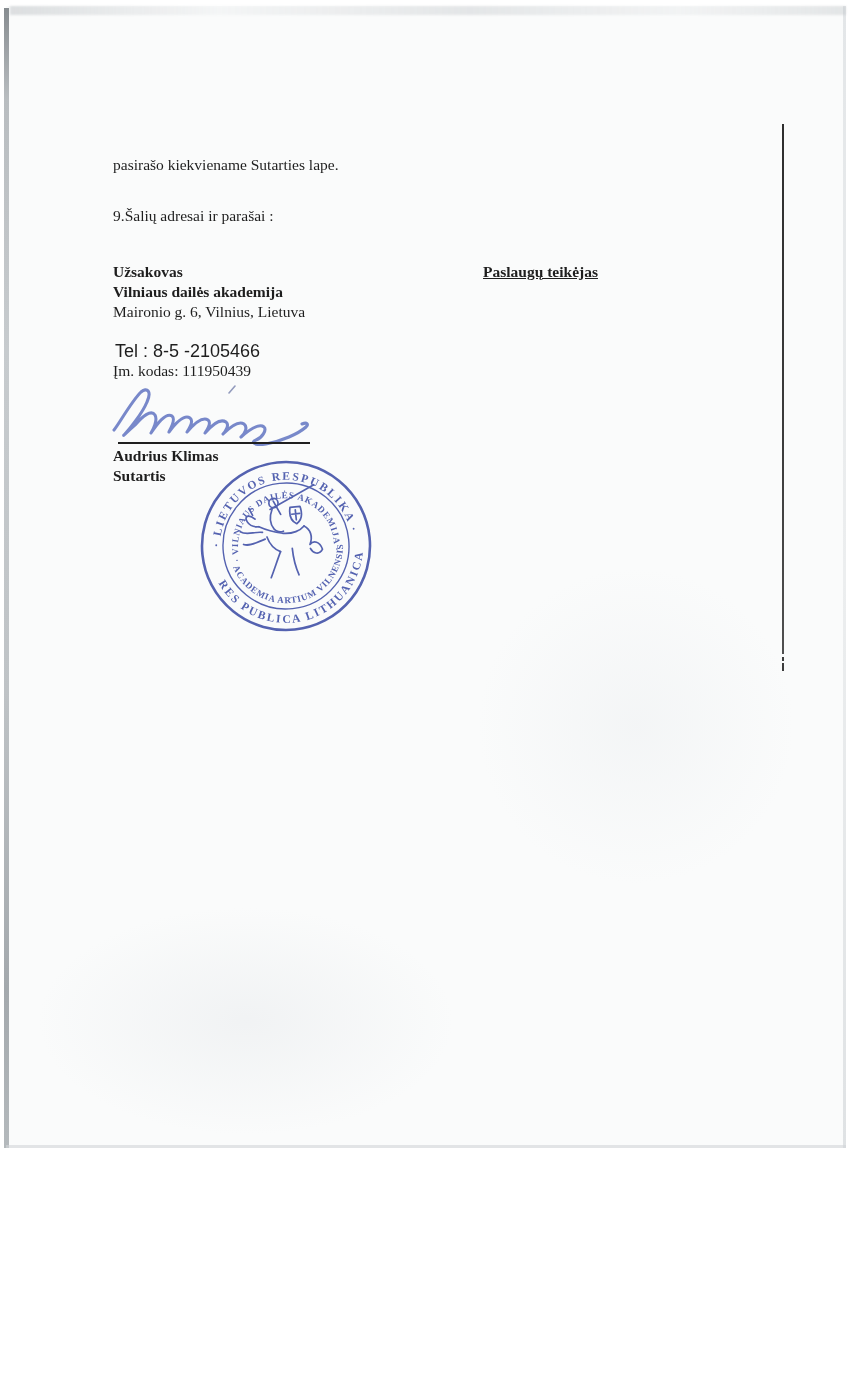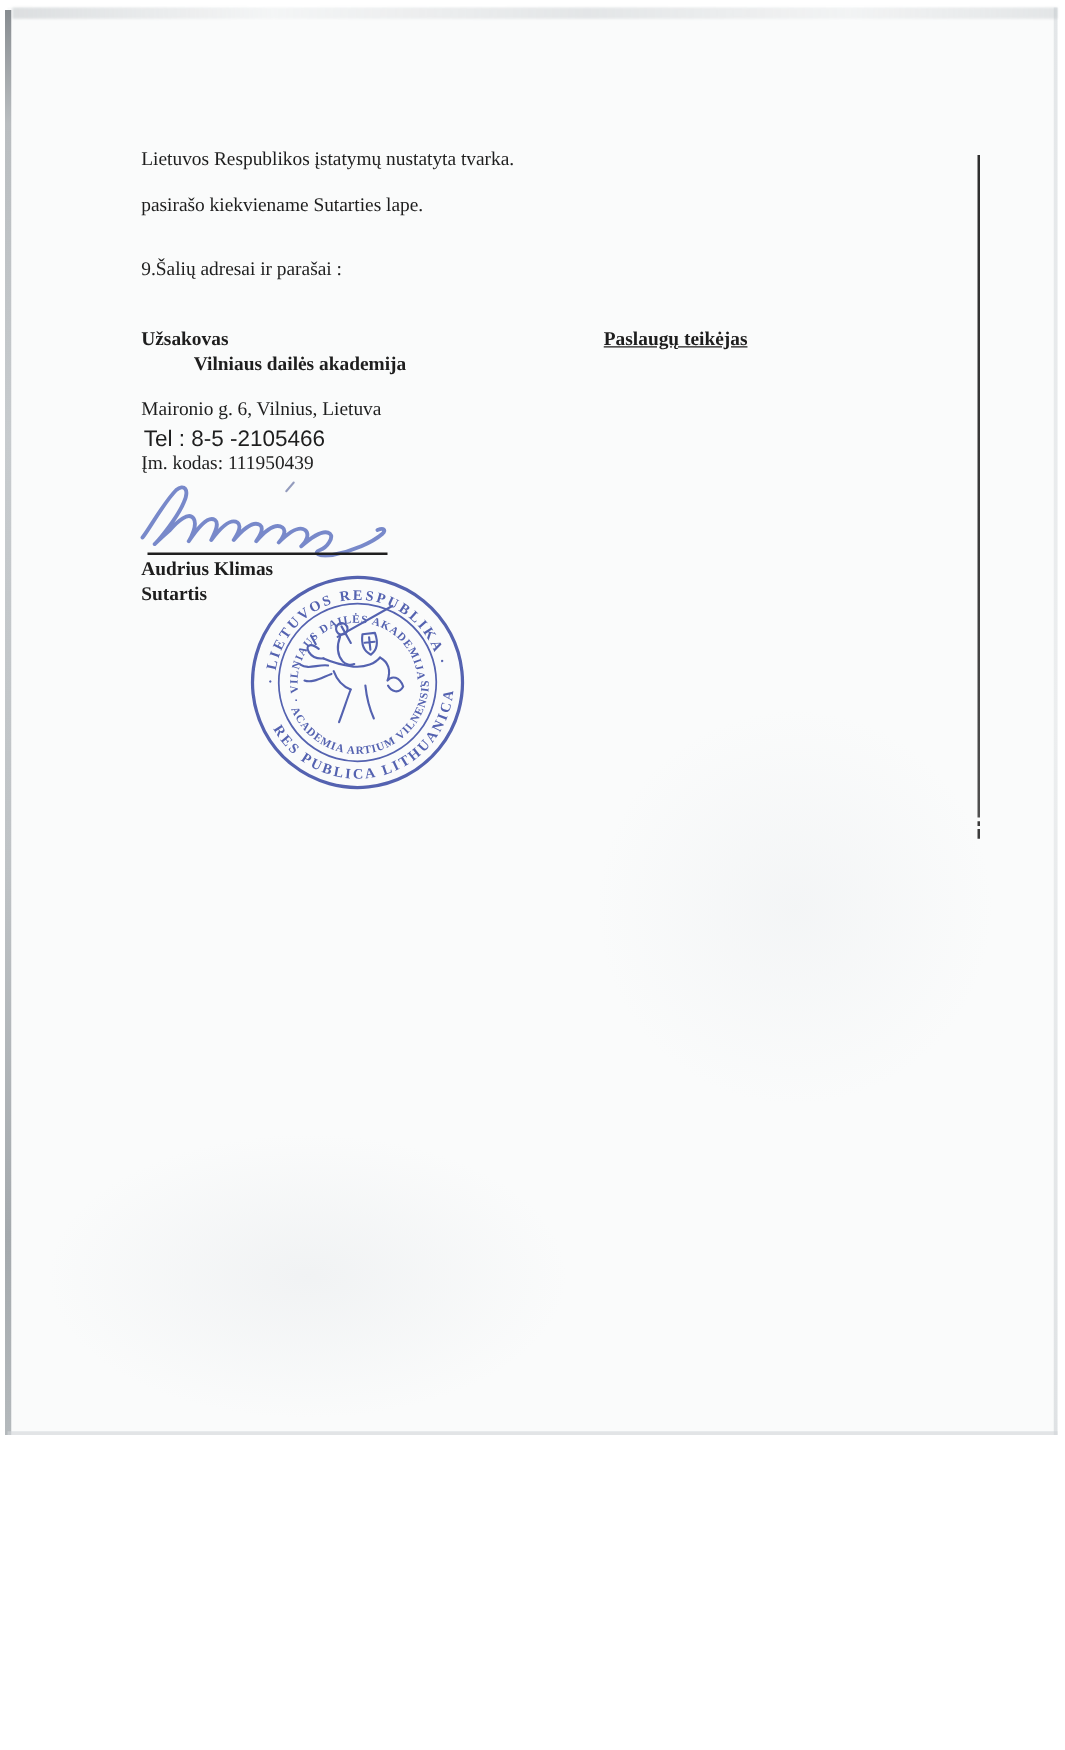--- a/index.html
+++ b/index.html
@@ -28,22 +28,22 @@
   .b{font-weight:bold;}
   .sans{font-family:"Liberation Sans",sans-serif;font-size:18px;}
 
   .p1{left:107px;top:112px;}
   .p46{position:absolute;left:107px;top:147px;width:657px;font-size:15.5px;
        line-height:23px;text-align:left;}
   .jline{text-align:justify;text-align-last:justify;}
   .p5{left:107px;top:200px;}
 
   .uzs{left:107px;top:256px;}
-  .vda{left:107px;top:276px;margin-left:42px;}
-  .mair{left:107px;top:312px;}
+  .vda{left:107px;top:276px;}
+  .mair{left:107px;top:296px;}
   .imk{left:107px;top:315px;margin-top:40px;}
   .tel{left:109px;top:335px;}
   .pasl{left:477px;top:256px;text-decoration:underline;}
 
   .sig-svg{position:absolute;left:103px;top:376px;width:218px;height:64px;}
   .sig-line{position:absolute;left:112px;top:436px;width:192px;height:1.6px;
             background:#1f1f1f;}
   .audrius{left:107px;top:440px;}
   .rektor{left:107px;top:460px;}
 
@@ -63,21 +63,20 @@
 <body>
 
 <div class="paper">
   <div class="edge-left"></div>
   <div class="edge-right"></div>
   <div class="edge-top"></div>
   <div class="edge-bottom"></div>
   <div class="blotch b1"></div>
   <div class="blotch b2"></div>
 
-  <div class="txt p1">Lietuvos Respublikos įstatymų nustatyta tvarka.</div>
 
   <div class="p46">
     <div>pasirašo kiekviename Sutarties lape.</div>
   </div>
 
   <div class="txt p5">9.Šalių adresai ir parašai :</div>
 
   <div class="txt b uzs">Užsakovas</div>
   <div class="txt b vda">Vilniaus dailės akademija</div>
   <div class="txt mair">Maironio g. 6, Vilnius, Lietuva</div>

